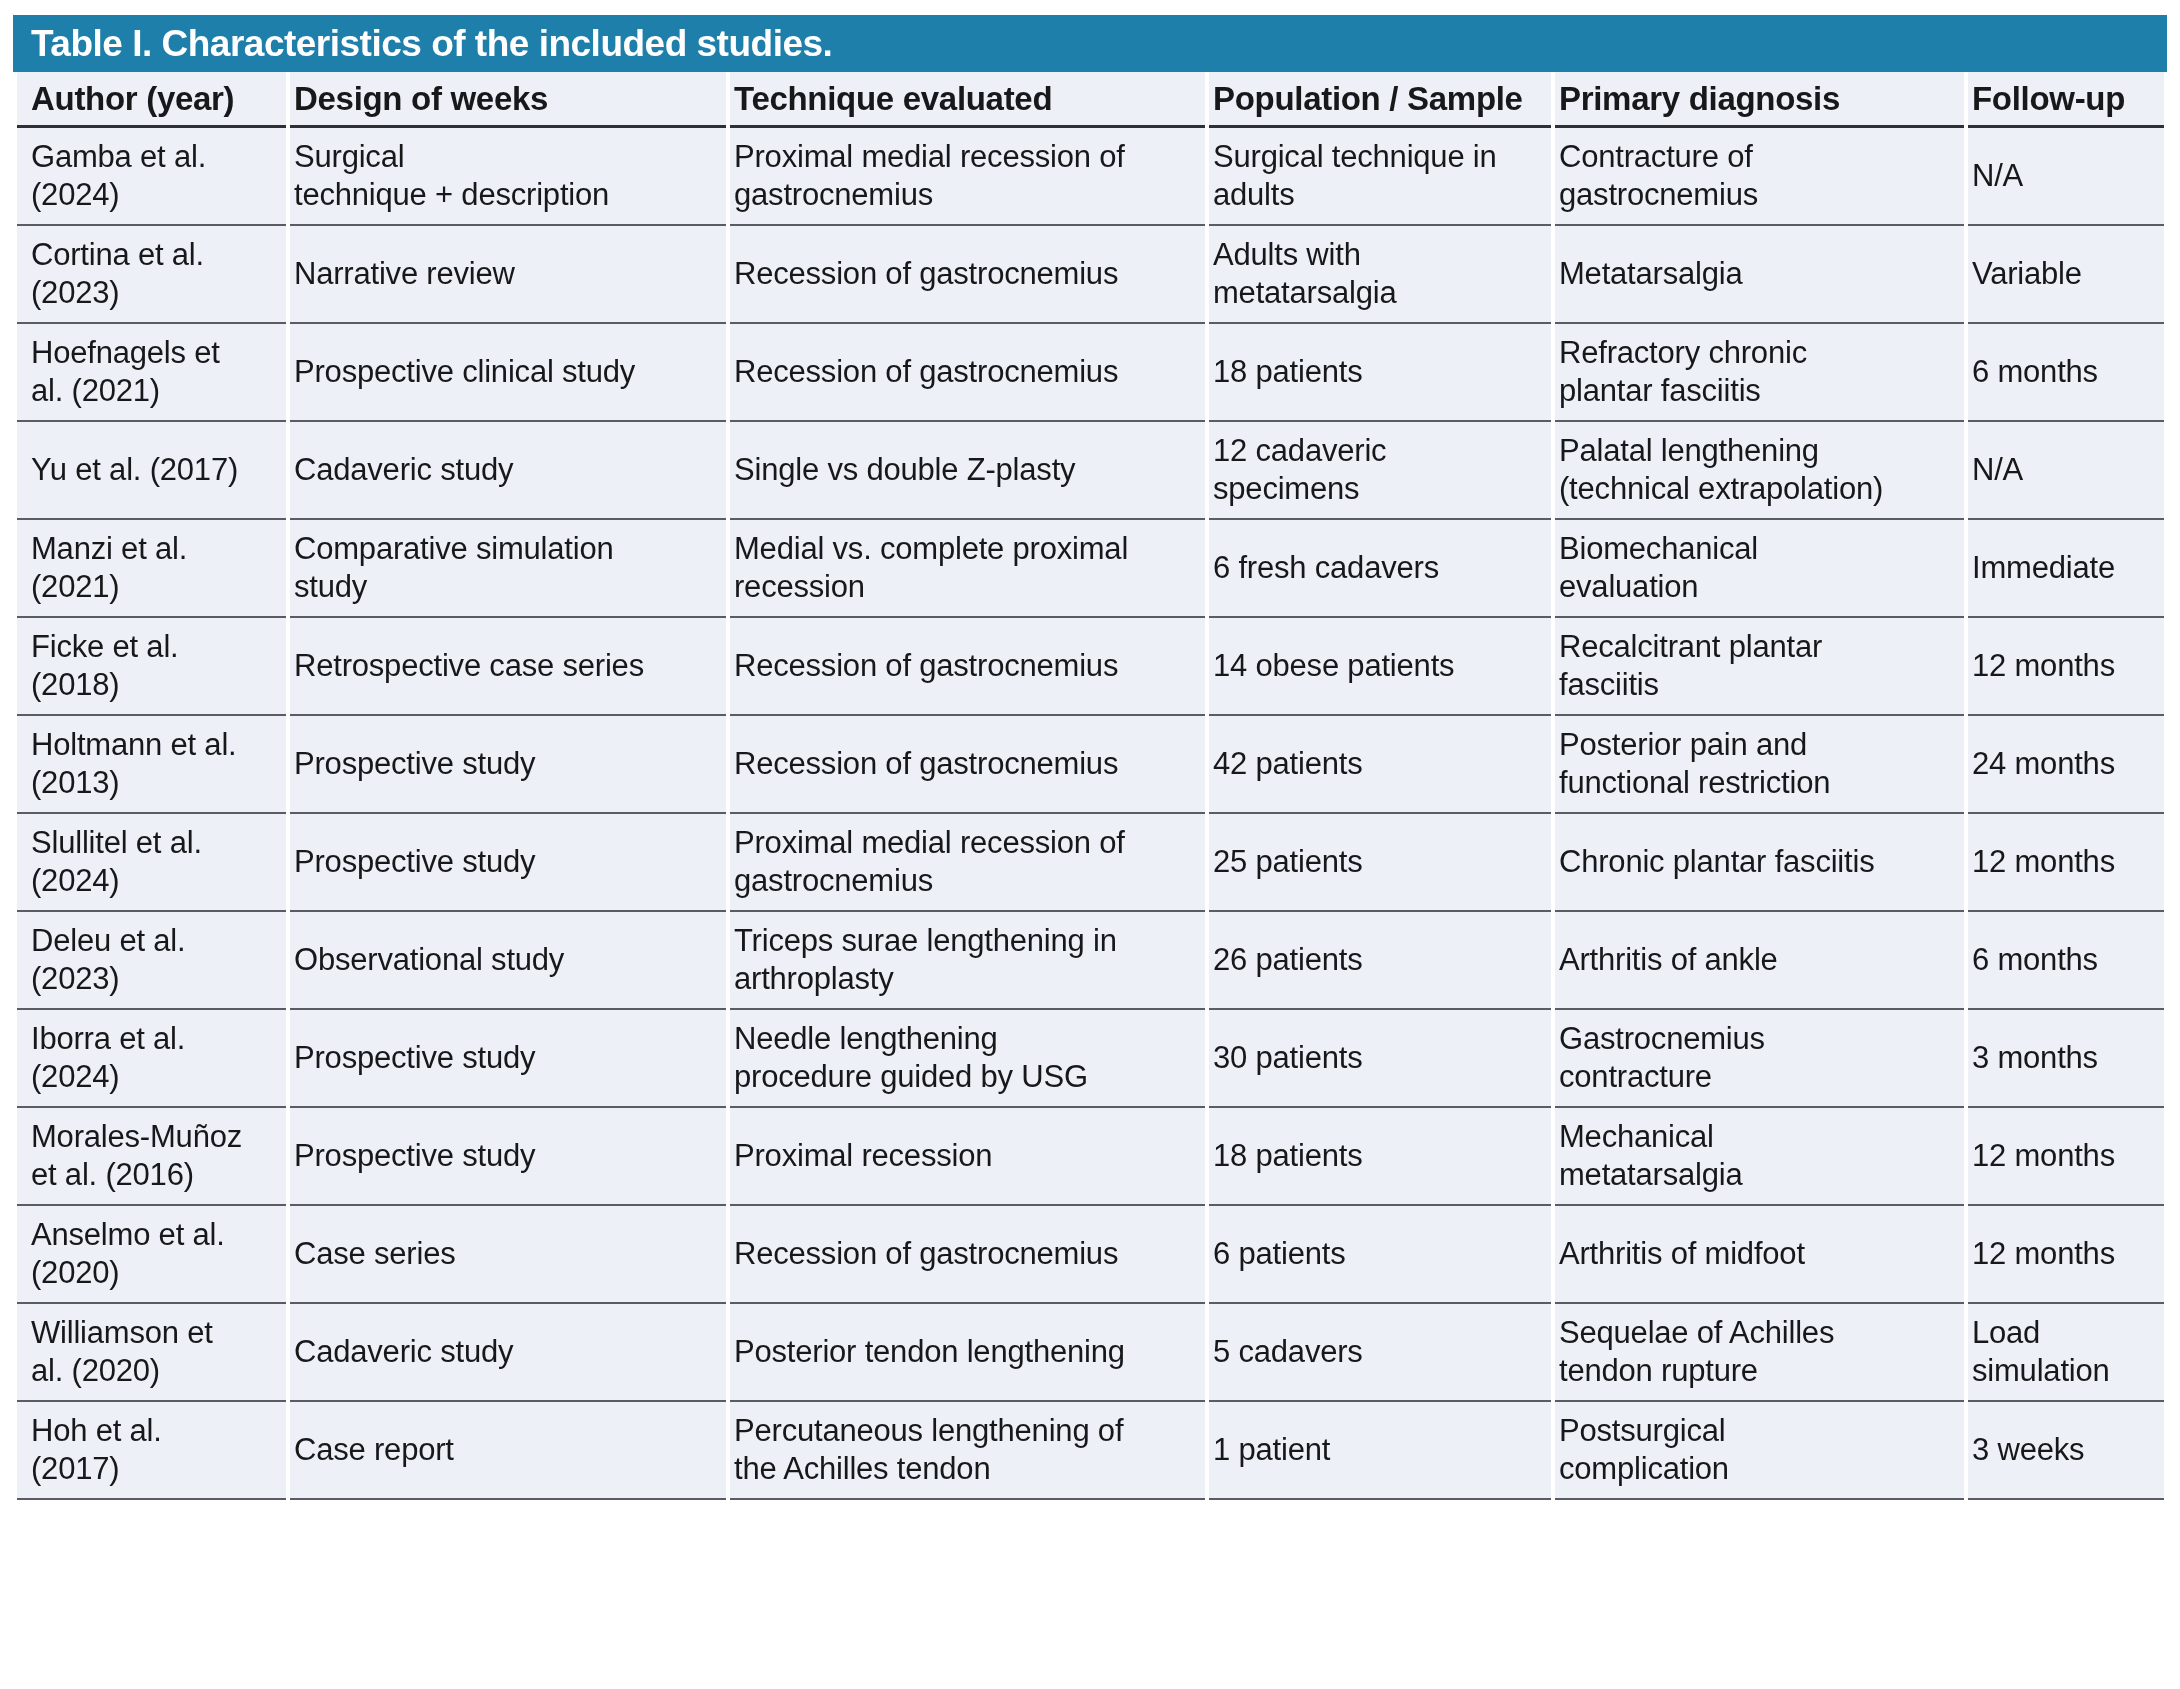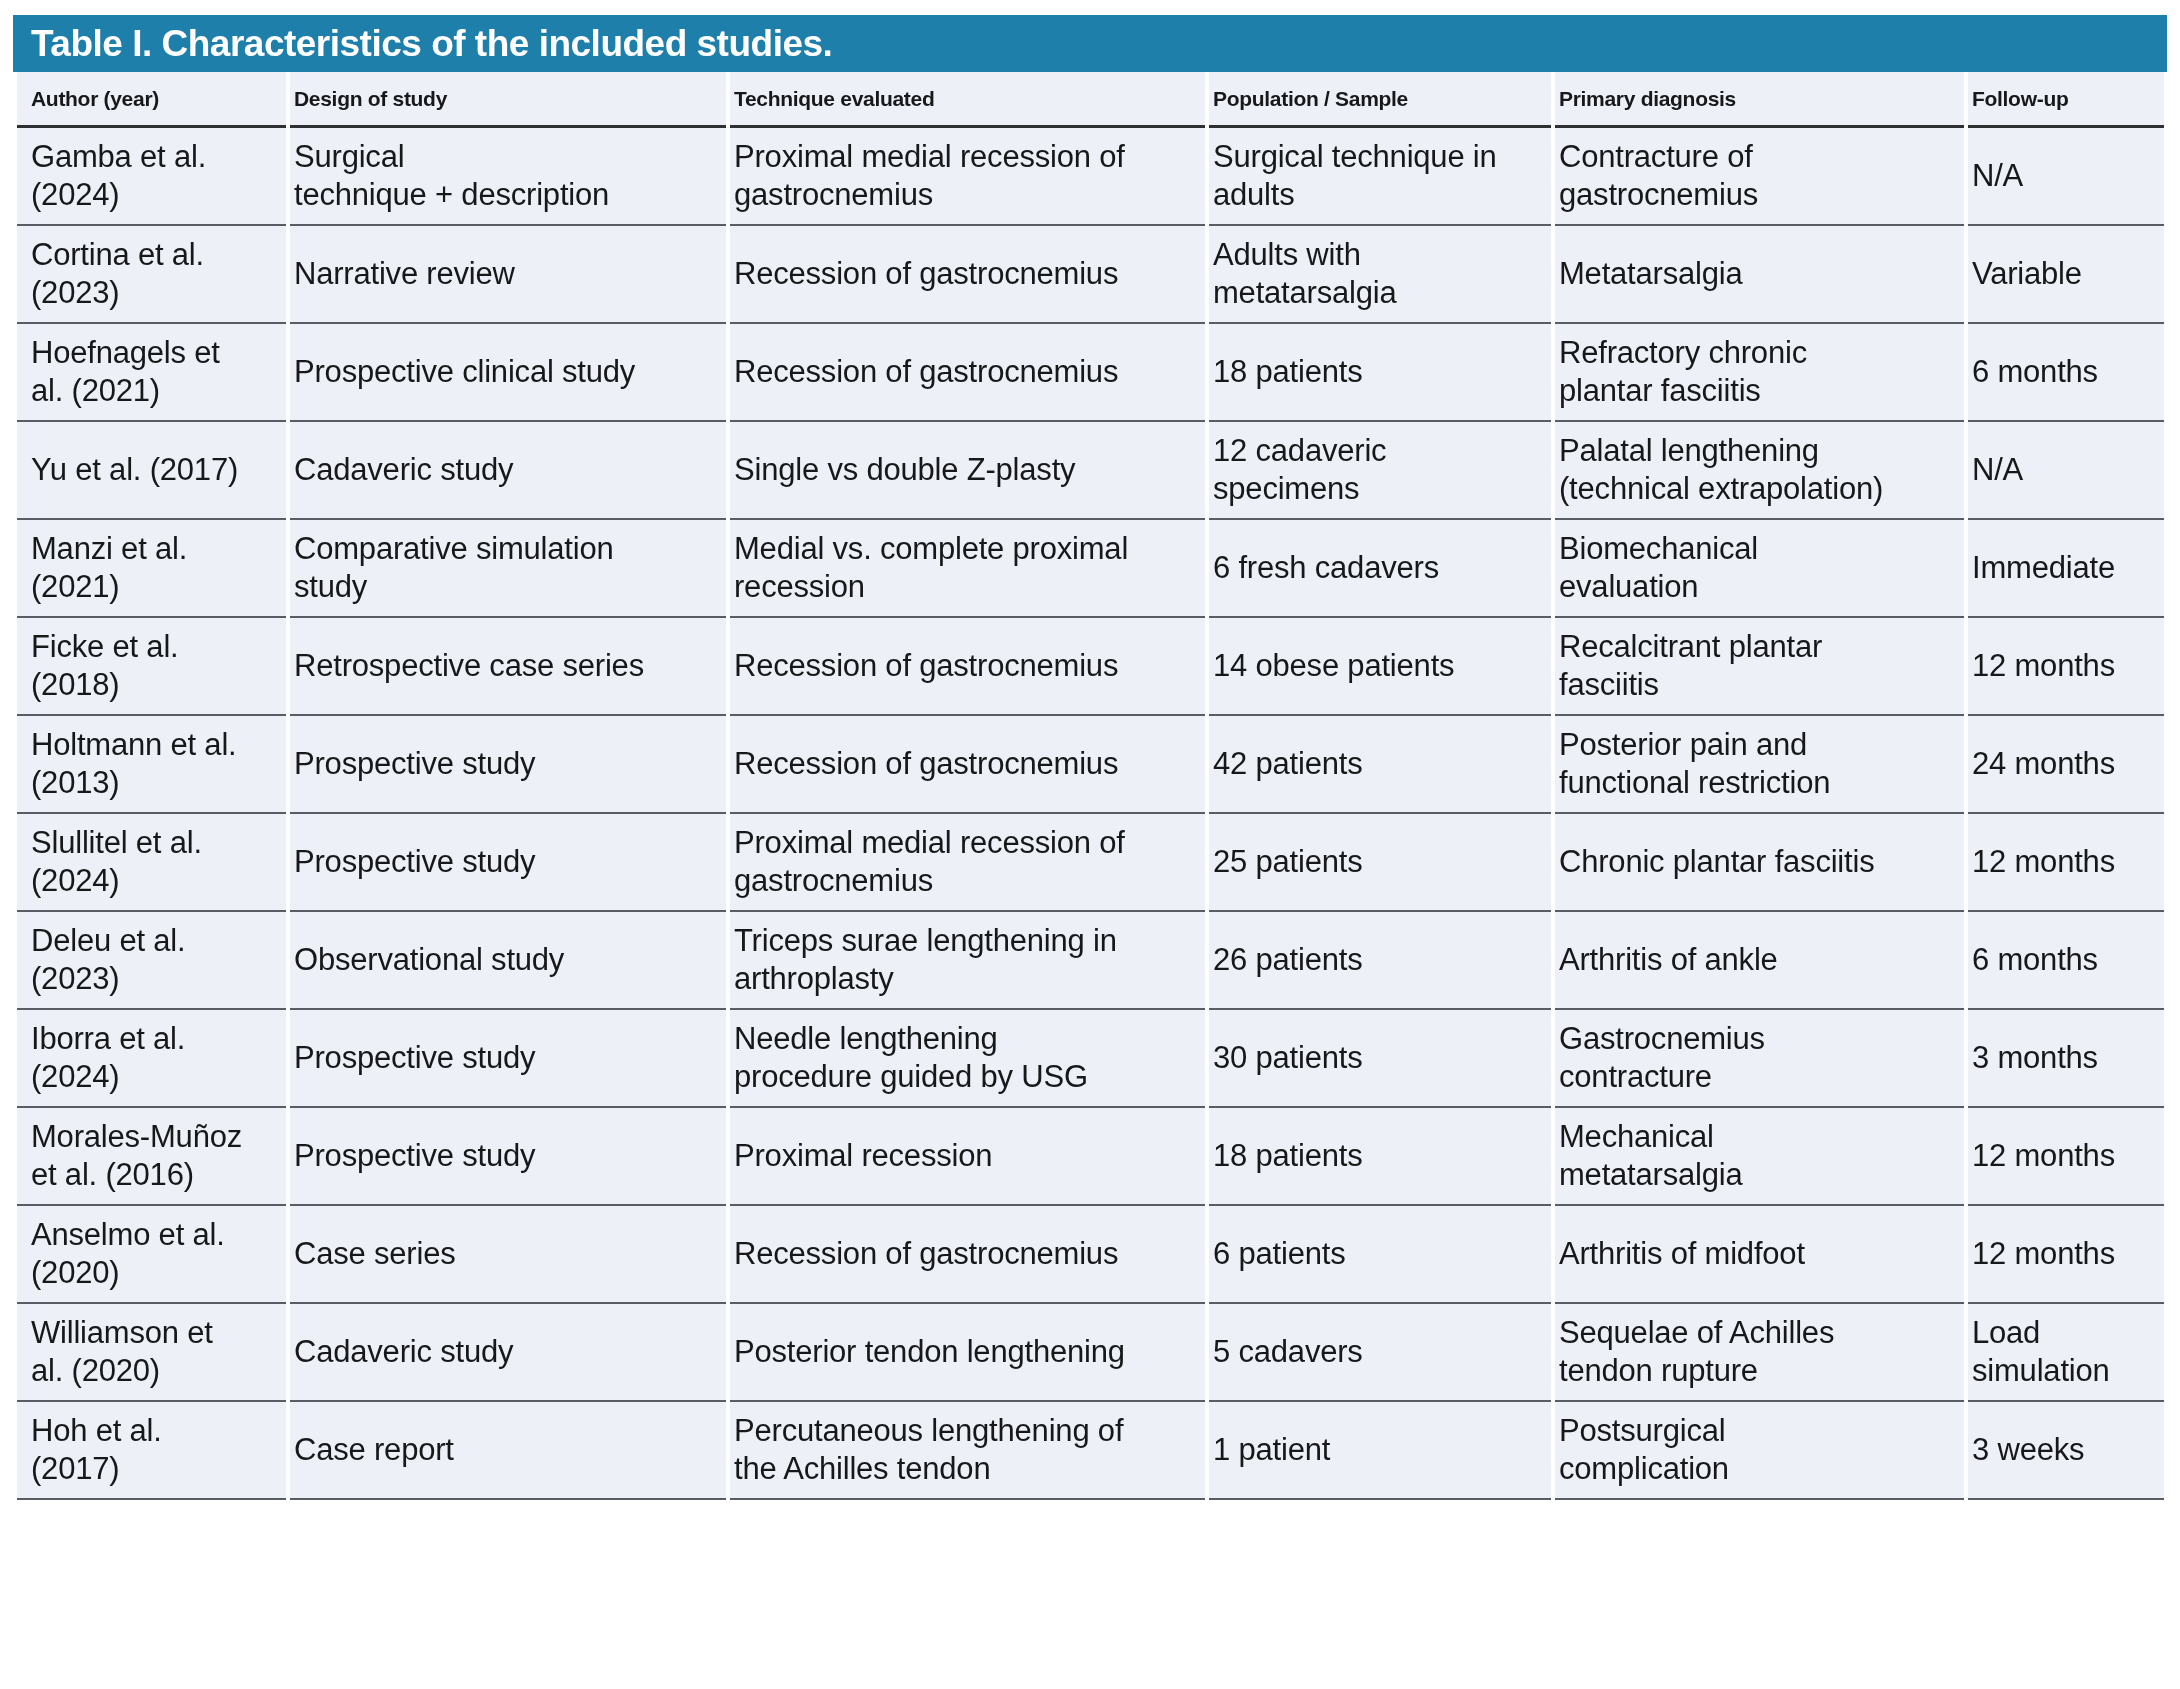--- a/index.html
+++ b/index.html
@@ -44,21 +44,21 @@
     table-layout: fixed;
   }
   th, td {
     background: var(--row-bg, #edf0f7);
     text-align: left;
     vertical-align: middle;
     box-sizing: border-box;
     overflow: hidden;
   }
   th {
-    font-size: 21px;
+    font-size: 33px;
     font-weight: bold;
     height: 56px;
     padding: 0 4px;
     border-bottom: 3px solid var(--header-divider, #2e3033);
     letter-spacing: -0.3px;
   }
   td {
     font-size: 31px;
     line-height: 38px;
     height: 98px;
@@ -92,21 +92,21 @@
         <col style="width:269px">
         <col style="width:436px">
         <col style="width:475px">
         <col style="width:342px">
         <col style="width:409px">
         <col style="width:196px">
       </colgroup>
       <thead>
         <tr>
           <th>Author (year)</th>
-          <th>Design of study</th>
+          <th>Design of weeks</th>
           <th>Technique evaluated</th>
           <th>Population / Sample</th>
           <th>Primary diagnosis</th>
           <th>Follow-up</th>
         </tr>
       </thead>
       <tbody id="table-body">
           <tr>
             <td>Gamba et al.
 (2024)</td>

